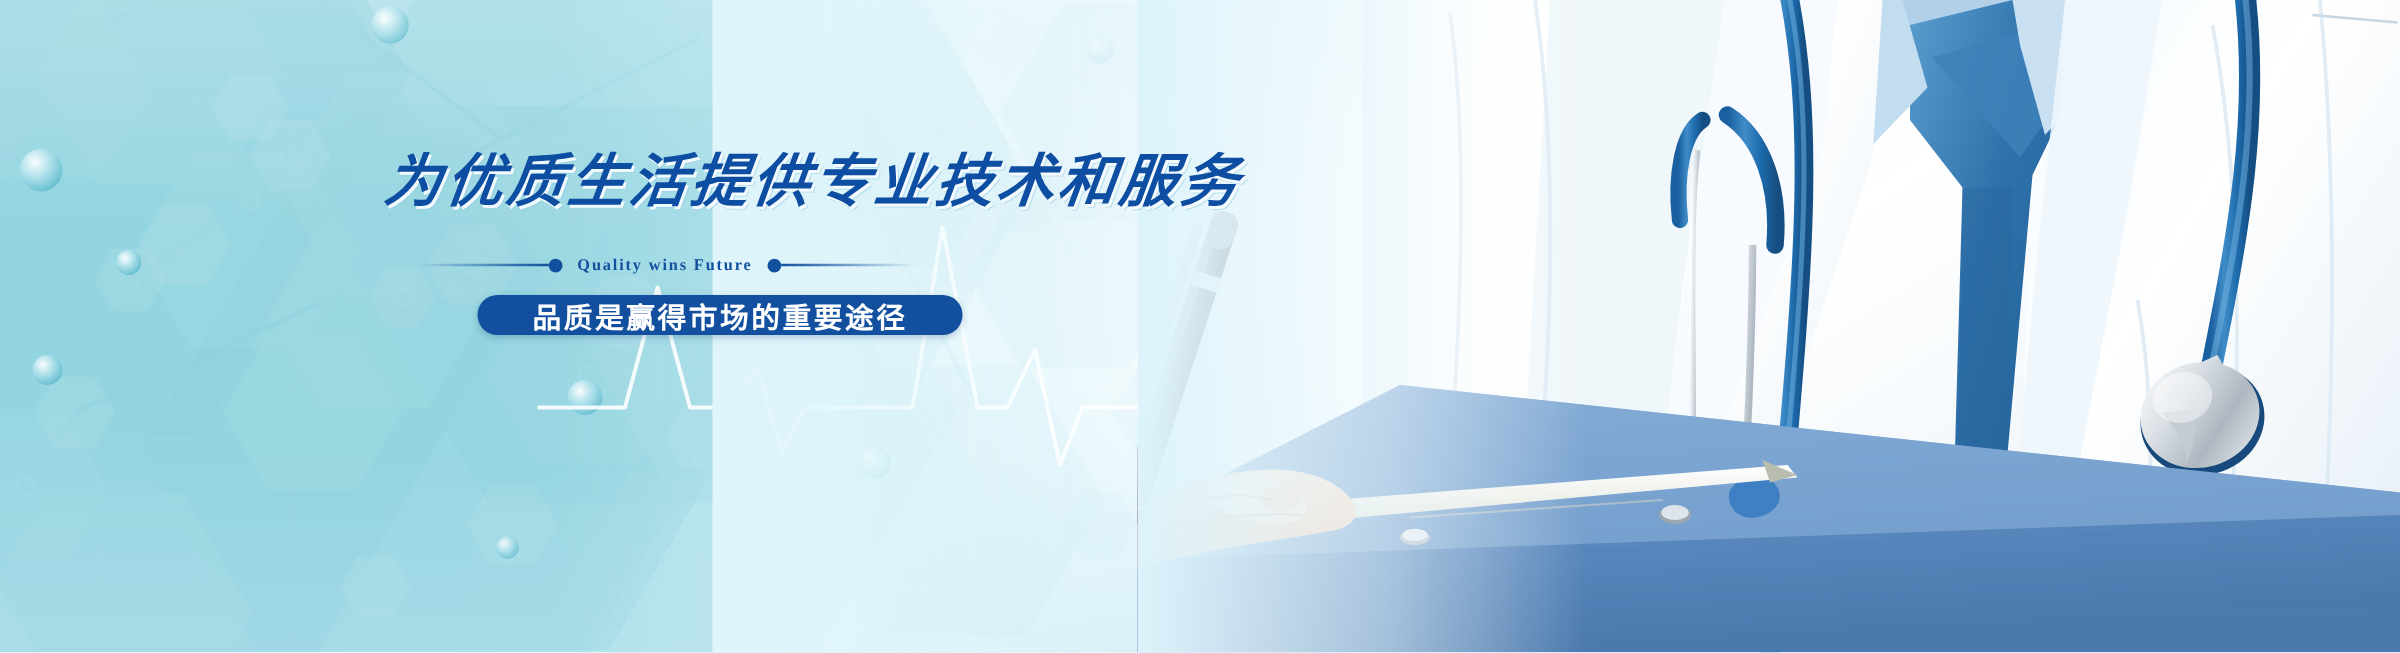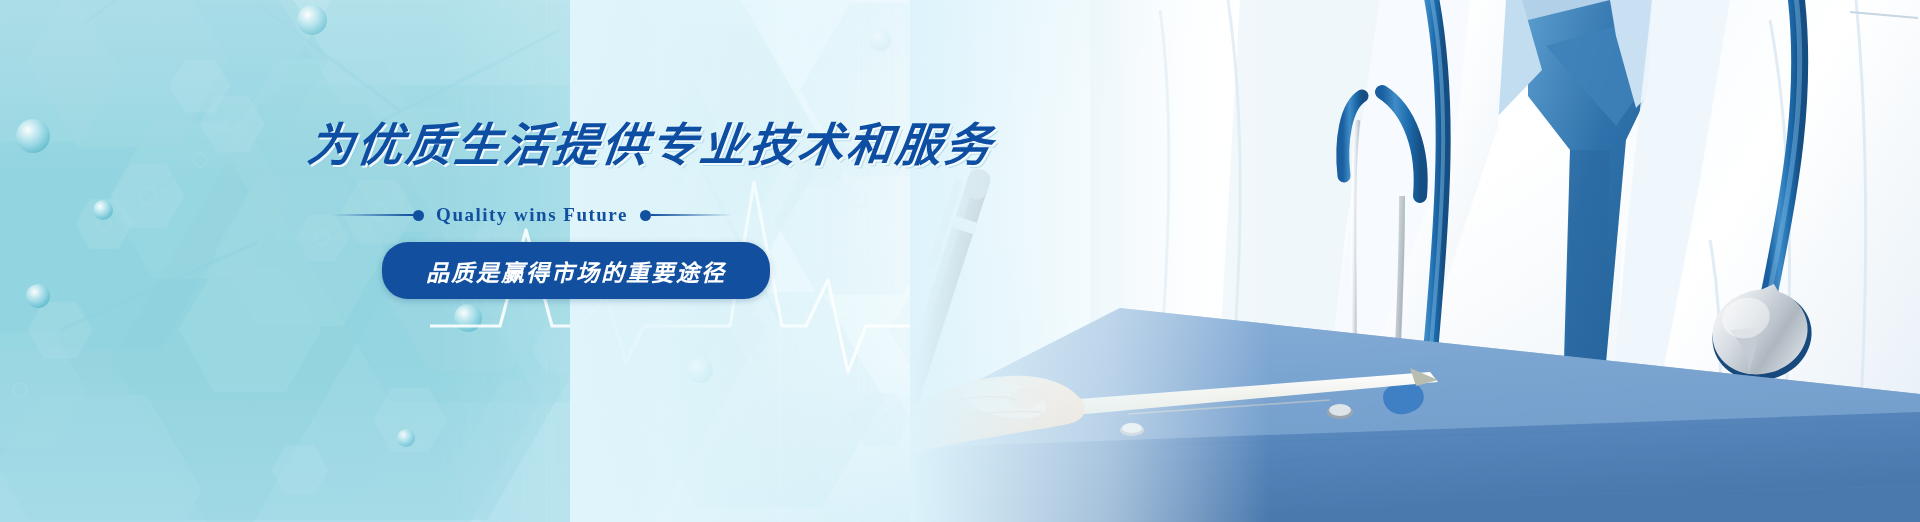--- a/index.html
+++ b/index.html
@@ -100,46 +100,45 @@
   .eyebrow .rule.right{
     background:linear-gradient(90deg, #11509f 0%, rgba(17,78,160,.55) 45%, rgba(17,78,160,0) 100%);
   }
   .eyebrow .dot{
     width:11px;height:11px;border-radius:50%;
     background:#11509f;flex:0 0 auto;
   }
   .eyebrow .en{
     font-family:"Liberation Serif","DejaVu Serif",serif;
     font-weight:bold;
-    font-size:19px;
+    font-size:13px;
     color:#12509f;
     letter-spacing:1.5px;
     padding:0 12px;
     white-space:nowrap;
   }
 
   .pill{
     display:inline-flex;
     align-items:center;
     justify-content:center;
     margin:16px 0 0 82px;
-    height:57px;
+    height:32px;
     padding:0 44px;
     border-radius:26px;
     background:#12509f;
     color:#ffffff;
     font-family:"DejaVu Sans","Liberation Sans",sans-serif;
     font-size:23px;
     font-weight:bold;
     letter-spacing:2px;
     white-space:nowrap;
     box-shadow:0 2px 6px rgba(14,62,124,0.25);
     border:0;
     cursor:pointer;
-    font-style:italic;
   }
 </style>
 </head>
 <body>
 
 <div class="banner">
 
   <div class="bg-base"></div>
   <div class="grid"></div>
 

